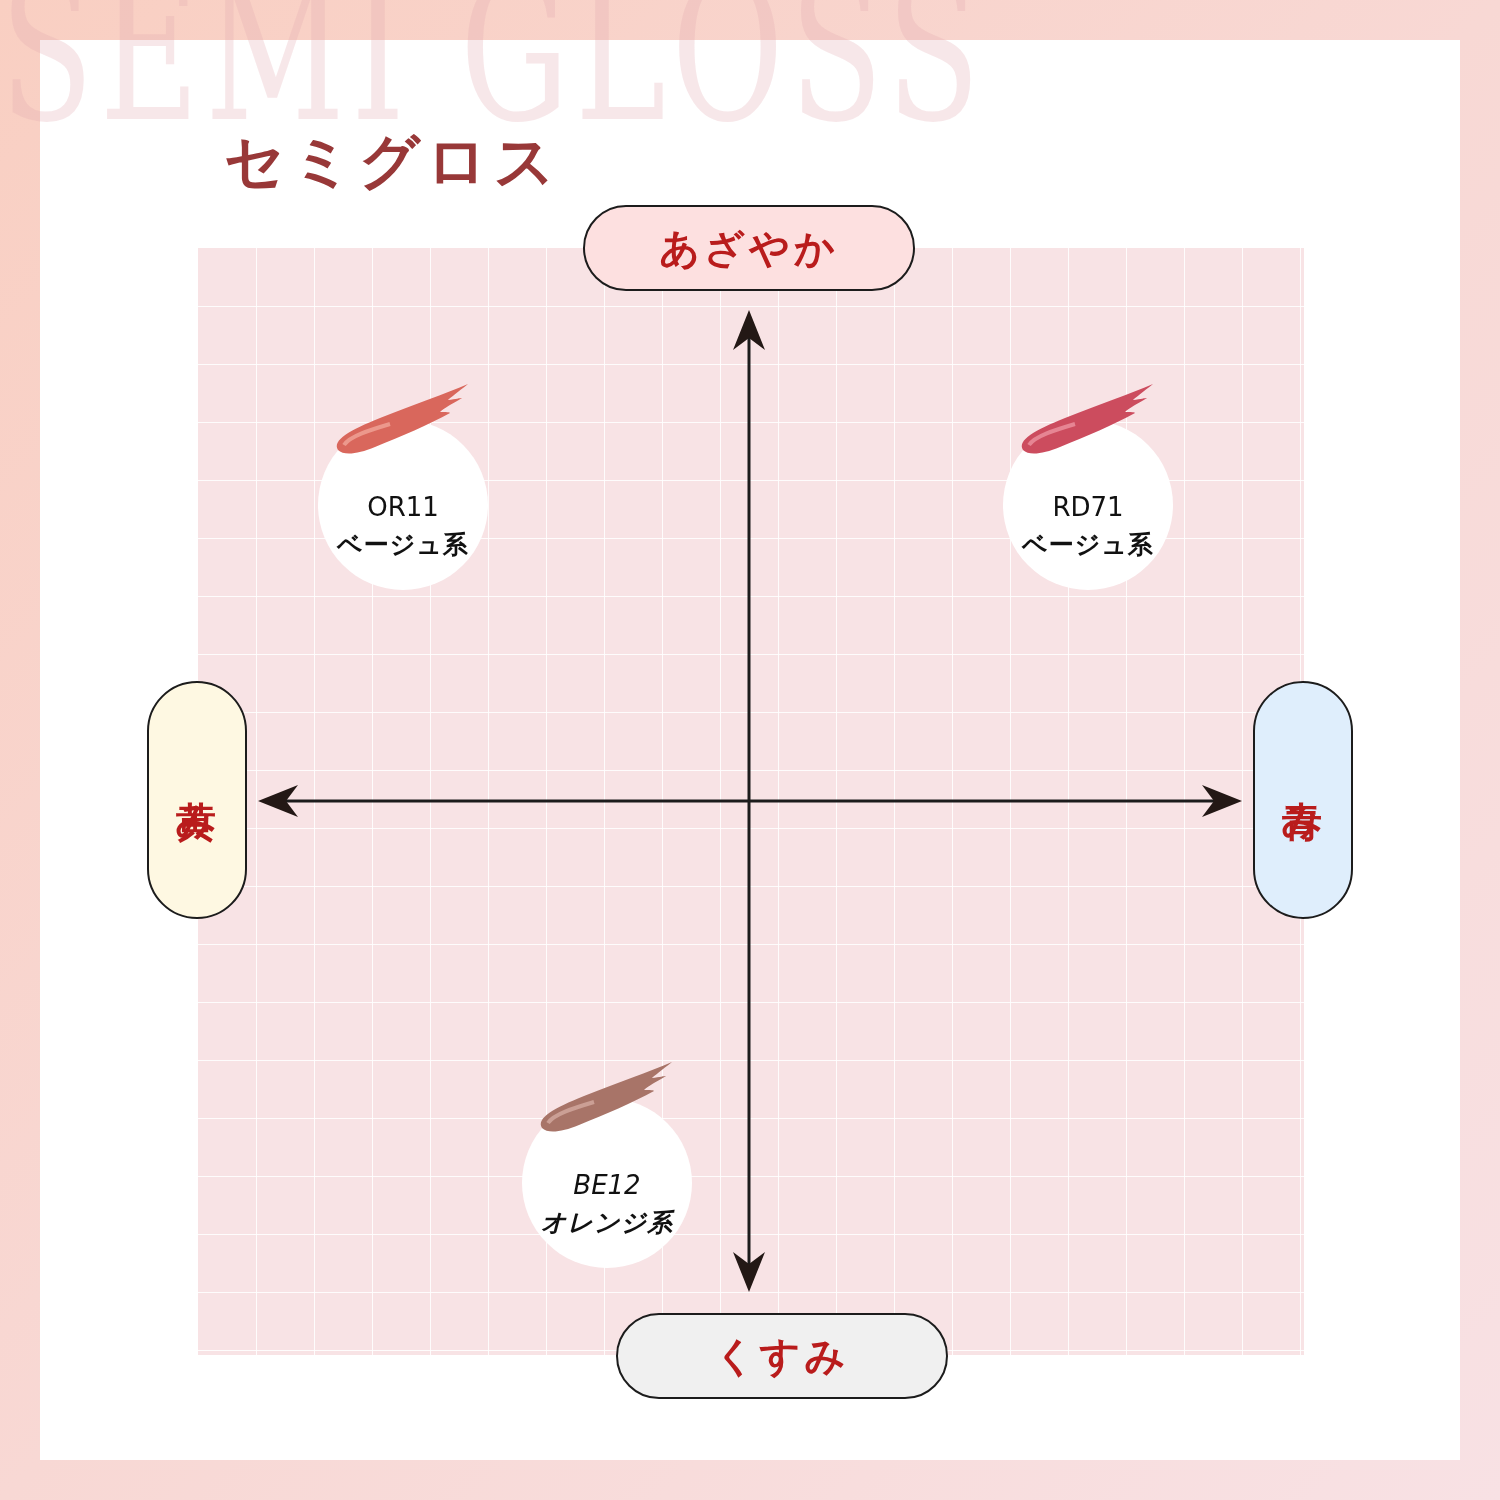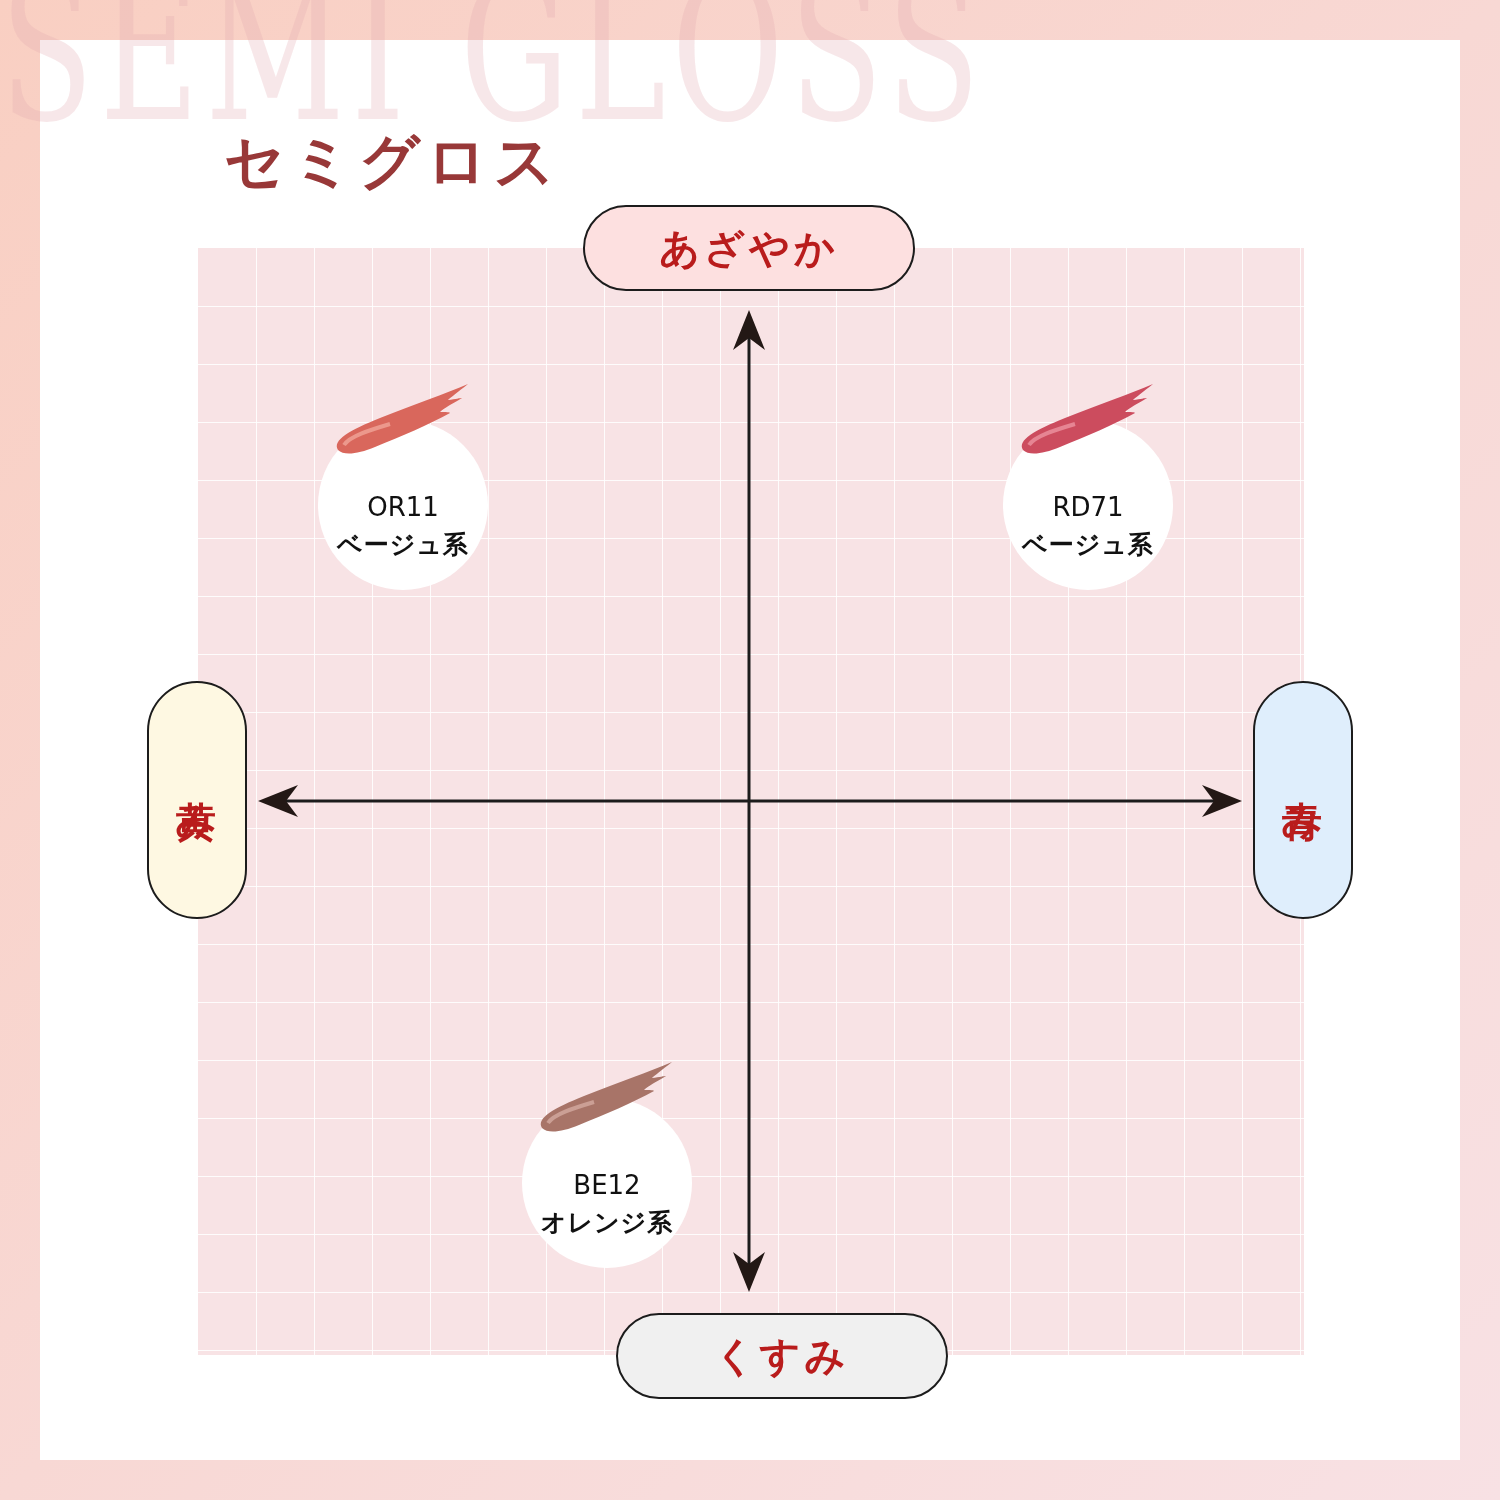--- a/index.html
+++ b/index.html
@@ -65,21 +65,21 @@
 <div class="swatch" style="left:1003px; top:420px;text-decoration:underline;">
   <div class="circle"></div>
   <svg viewBox="0 0 150 80">
     <path d="M8,68 C2,58 20,48 50,36 C85,22 115,12 138,2 C128,10 120,16 118,18 C126,17 130,16 132,16 C122,22 114,26 110,30 C116,30 120,30 120,31 C100,42 70,55 45,65 C28,72 14,74 8,68 Z" fill="#cc4c5e"></path>
     <path d="M14,63 C20,54 40,48 60,42" stroke="#ec94a0" stroke-width="4" fill="none" opacity="0.8"></path>
   </svg>
   <div class="code">RD71</div>
   <div class="desc">ベージュ系</div>
 </div>
 
-<div class="swatch" style="left:522px; top:1098px;">
+<div class="swatch" style="left:522px; top:1098px;font-style:italic;">
   <div class="circle"></div>
   <svg viewBox="0 0 150 80">
     <path d="M8,68 C2,58 20,48 50,36 C85,22 115,12 138,2 C128,10 120,16 118,18 C126,17 130,16 132,16 C122,22 114,26 110,30 C116,30 120,30 120,31 C100,42 70,55 45,65 C28,72 14,74 8,68 Z" fill="#a87468"></path>
     <path d="M14,63 C20,54 40,48 60,42" stroke="#d3aaa0" stroke-width="4" fill="none" opacity="0.8"></path>
   </svg>
   <div class="code">BE12</div>
   <div class="desc">オレンジ系</div>
 </div>
 
 </body></html>

